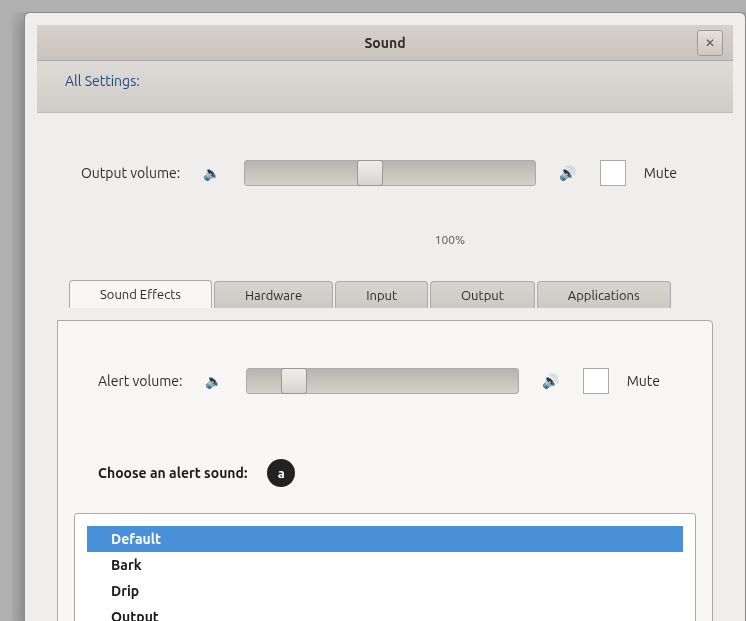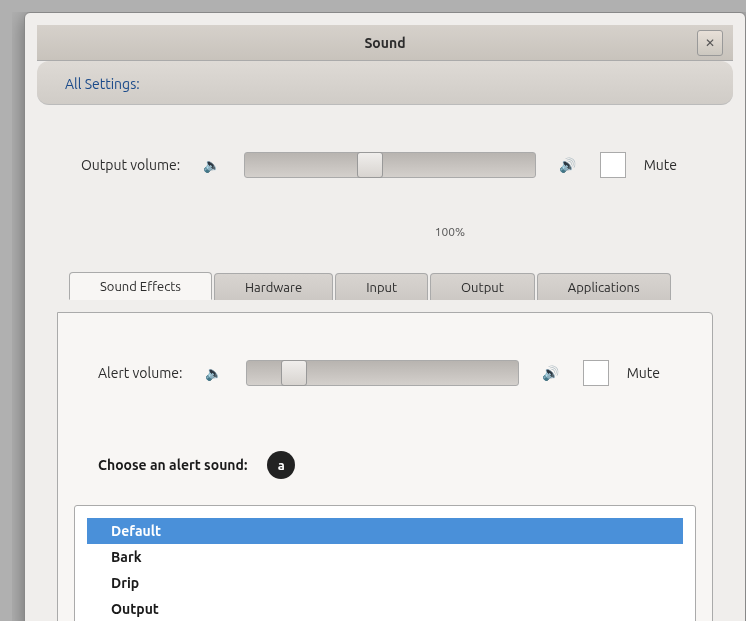--- a/index.html
+++ b/index.html
@@ -61,26 +61,25 @@
       justify-content: center;
       cursor: pointer;
       font-size: 12px;
       color: #555;
     }
 
     
     .settings-bar {
       background: linear-gradient(to bottom, #dedad5, #d0ccc7);
       border-bottom: 1px solid #bbb;
-      height: 44px;
-      display: flex;
-      align-items: flex-end;
+      height: 52px;
+      display: flex;
+      align-items: flex-start;
       padding: 0 16px;
       flex-shrink: 0;
-      border-radius: 12px;
     }
 
     .all-settings-link {
       font-size: 14px;
       color: #1a4a8a;
       cursor: pointer;
       text-decoration: none;
     }
 
     

